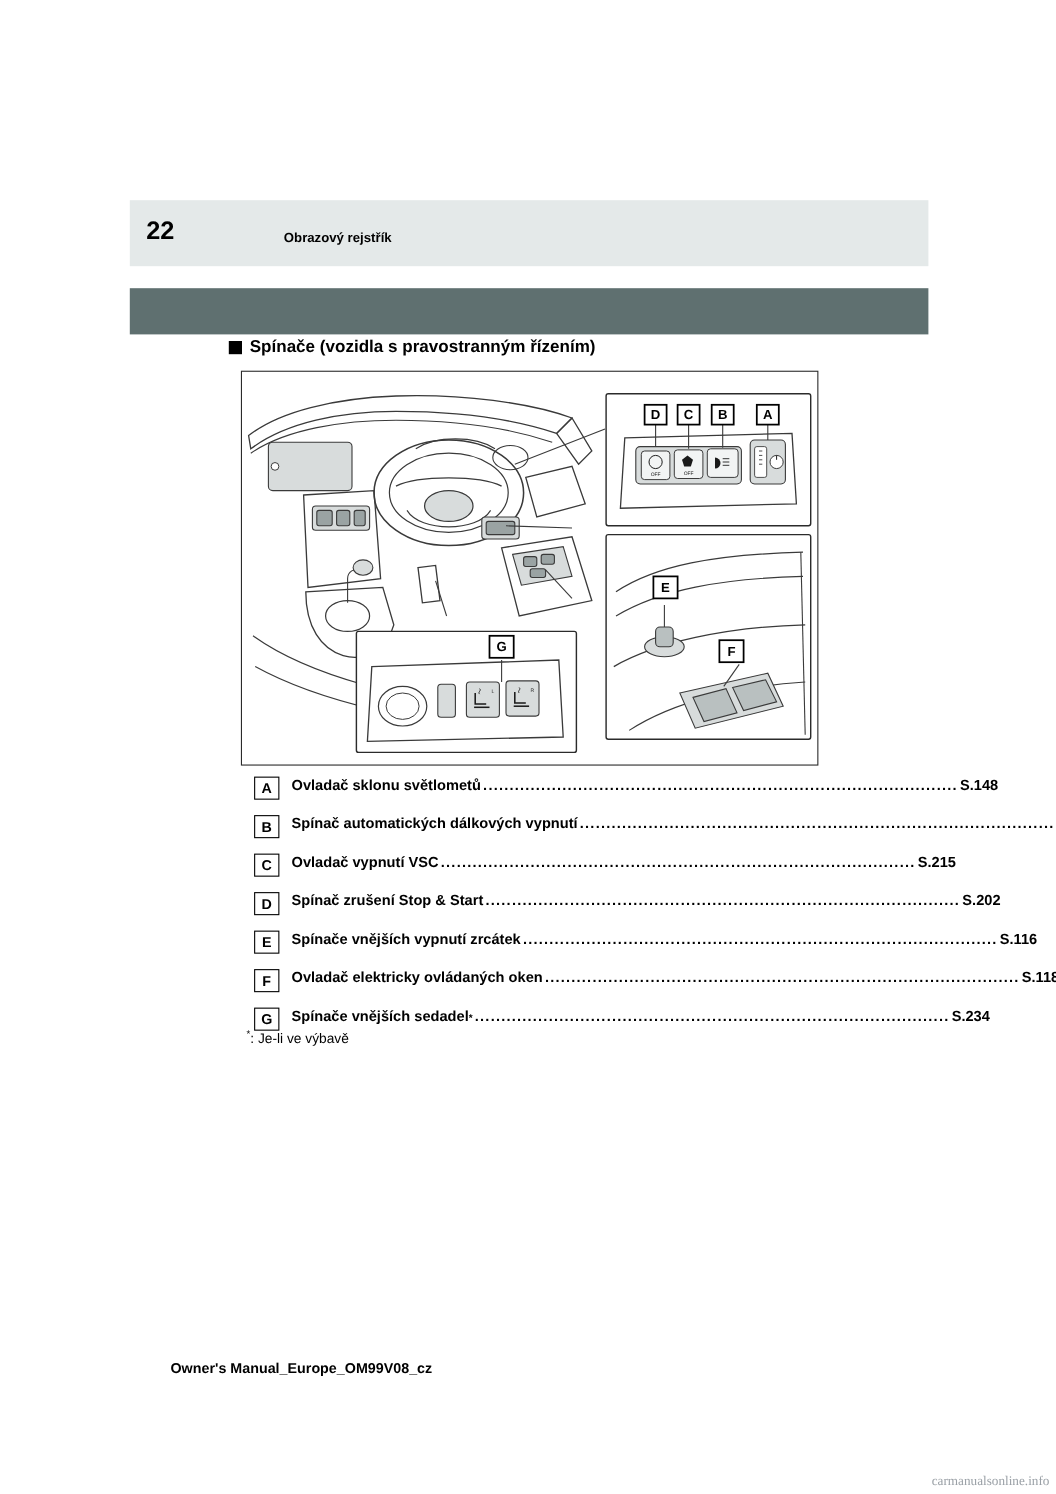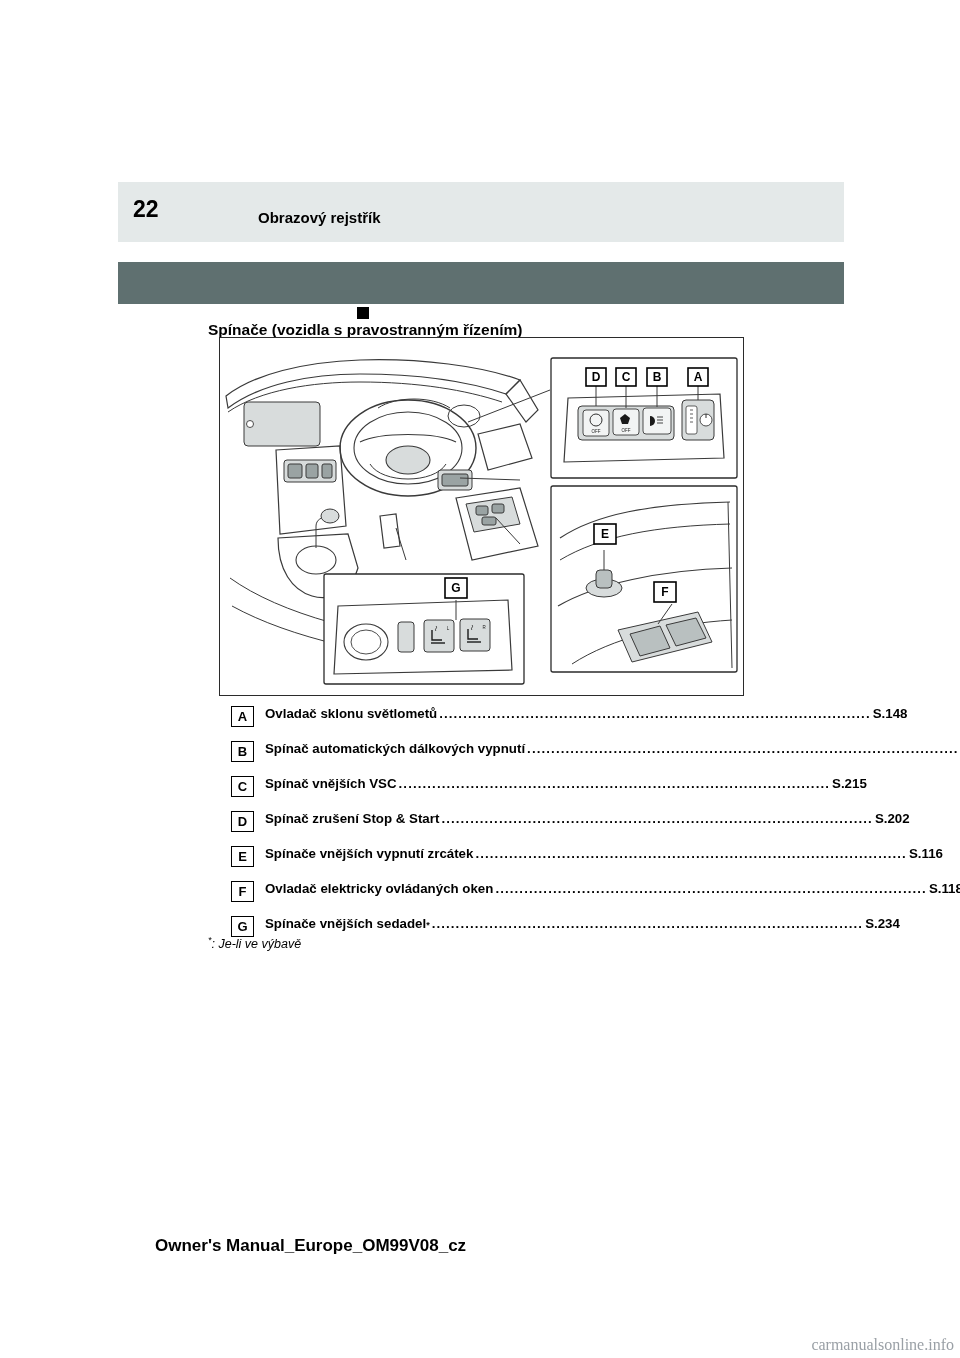--- a/index.html
+++ b/index.html
@@ -30,21 +30,21 @@
     left: 133px;
     top: 196px;
     font-size: 23px;
     font-weight: bold;
     letter-spacing: 0px;
   }
   .header-title {
     position: absolute;
     left: 258px;
     top: 209px;
-    font-size: 15px;
+    font-size: 12px;
     font-weight: bold;
   }
   .dark-band {
     position: absolute;
     left: 118px;
     top: 262px;
     width: 726px;
     height: 42px;
     background: #5f7070;
   }
@@ -52,21 +52,20 @@
   
   .section-heading {
     position: absolute;
     left: 208px;
     top: 307px;
     font-size: 15.5px;
     font-weight: bold;
     display: flex;
     align-items: center;
     gap: 2px;
-    flex-direction: column;
   }
   .sq-bullet {
     display: inline-block;
     width: 12px;
     height: 12px;
     background: #000;
     margin-right: 5px;
   }
 
   
@@ -126,42 +125,41 @@
     font-weight: bold;
   }
   .legend-page { }
   .legend-ast {
     font-size: 9px;
     vertical-align: super;
   }
 
   .footnote {
     position: absolute;
-    left: 208px;
+    left: 224px;
     top: 935px;
     font-size: 12.5px;
-    font-style: italic;
   }
   .footnote .ast {
     font-size: 9px;
     vertical-align: super;
   }
 
   .footer {
     position: absolute;
     left: 155px;
     top: 1236px;
-    font-size: 17px;
+    font-size: 13px;
     font-weight: bold;
   }
   .watermark {
     position: absolute;
     right: 6px;
     bottom: 4px;
-    font-size: 16px;
+    font-size: 12px;
     color: #9aa0a6;
     font-family: "Liberation Serif", serif;
     margin-top: 12px;
   }
 </style>
 </head>
 <body>
 
 <div class="header-band"></div>
 <div class="page-number">22</div>
@@ -381,21 +379,21 @@
     <div class="legend-text">
       <span class="legend-label">Spínač automatických dálkových vypnutí</span>
       <span class="legend-dots">..........................................................................................</span>
       <span class="legend-page">S.149</span>
     </div>
   </div>
 
   <div class="legend-row">
     <div class="legend-badge">C</div>
     <div class="legend-text">
-      <span class="legend-label">Spínač vnějších VSC</span>
+      <span class="legend-label">Ovladač vypnutí VSC</span>
       <span class="legend-dots">..........................................................................................</span>
       <span class="legend-page">S.215</span>
     </div>
   </div>
 
   <div class="legend-row">
     <div class="legend-badge">D</div>
     <div class="legend-text">
       <span class="legend-label">Spínač zrušení Stop &amp; Start</span>
       <span class="legend-dots">..........................................................................................</span>

